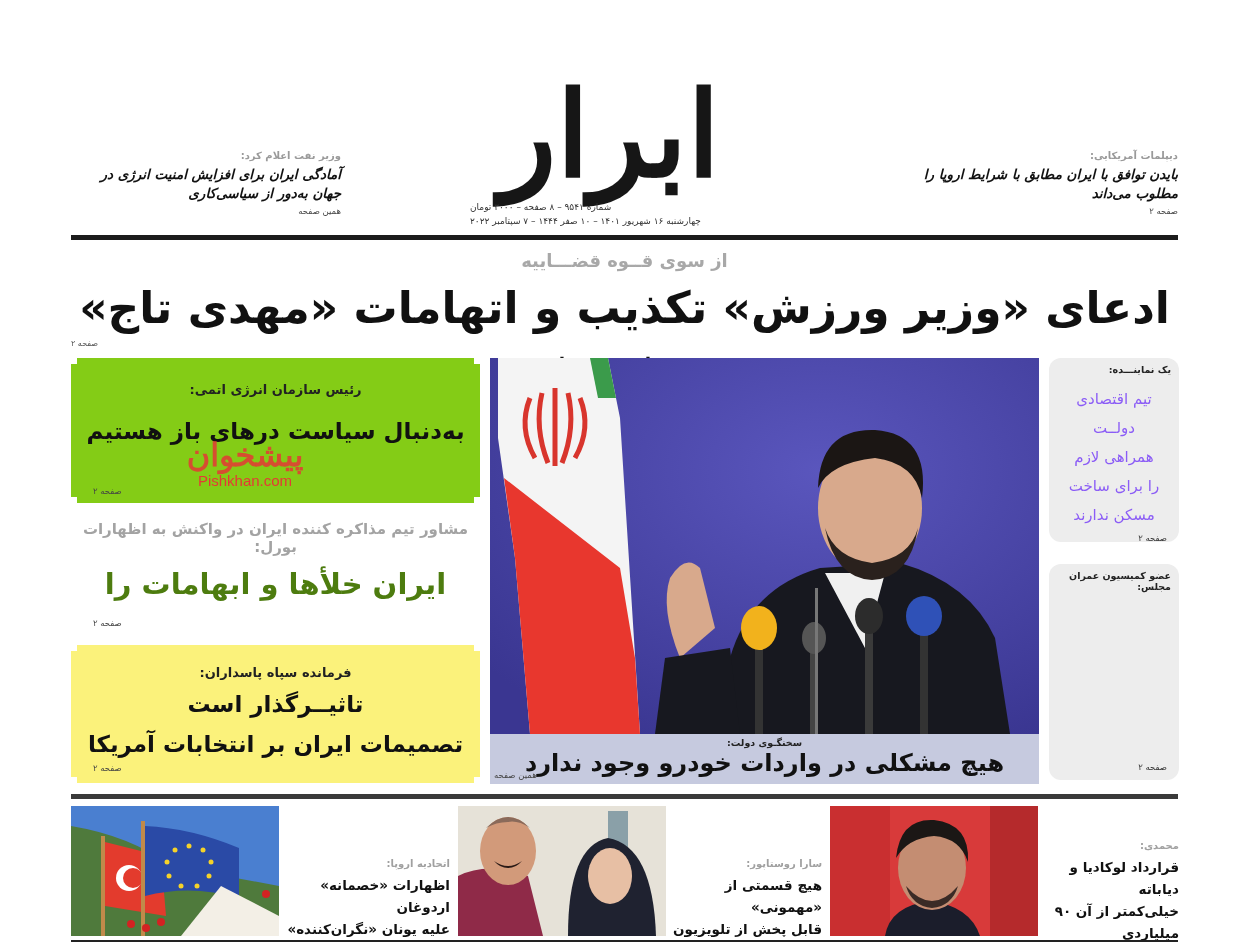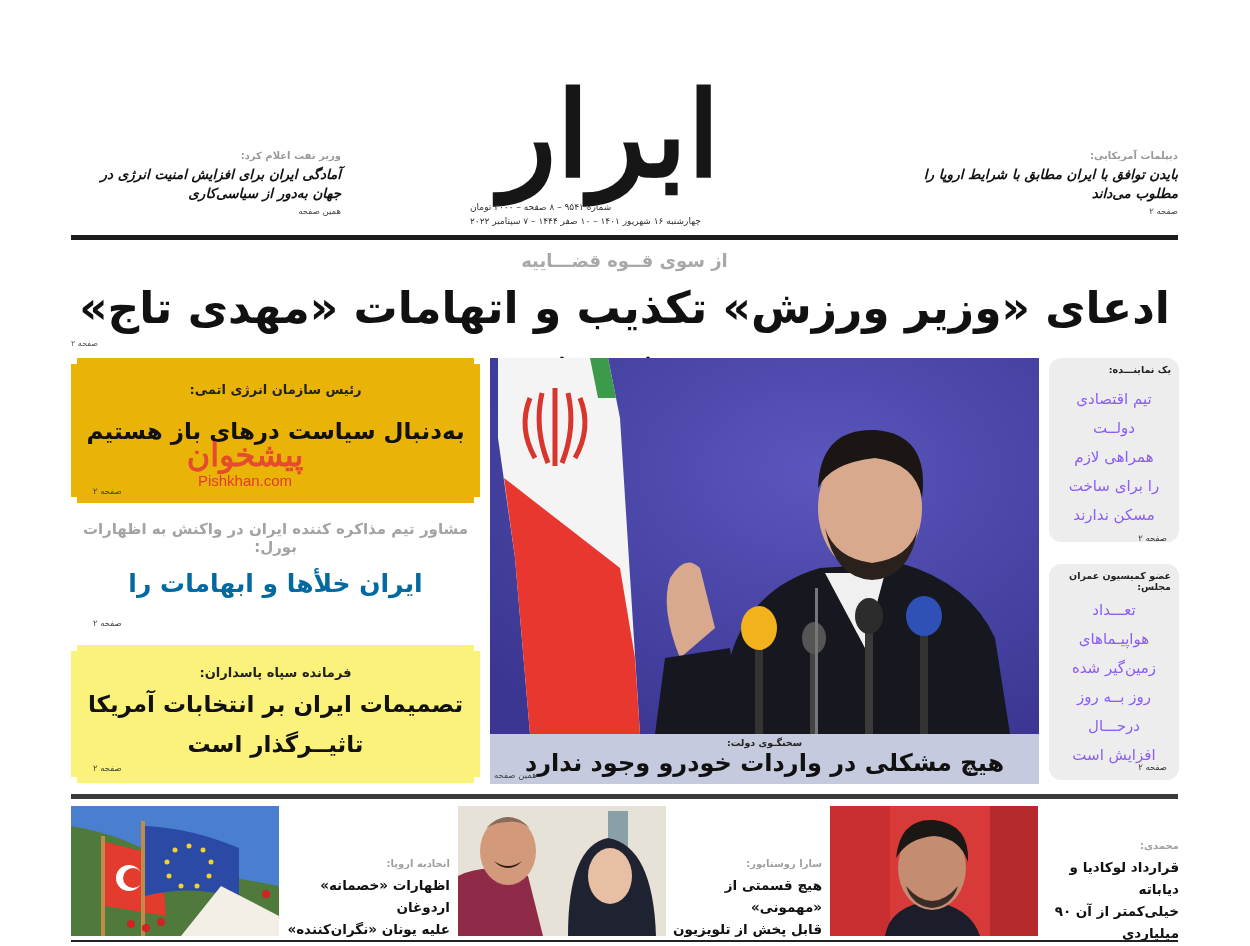--- a/index.html
+++ b/index.html
@@ -23,30 +23,30 @@
 
   .rule-thick { left: 71px; width: 1107px; height: 5px; background: #1c1c1c; }
 
   
   .supertitle { left: 71px; top: 250px; width: 1107px; text-align: center; font-size: 18px; font-weight: bold; color: #a8a8a8; direction: rtl; }
   .headline { left: 71px; top: 278px; width: 1107px; text-align: center; font-size: 44px; font-weight: bold; color: #111; direction: rtl; letter-spacing: -1px; line-height: 60px; font-family: "DejaVu Sans", sans-serif; }
   .headline-page { left: 71px; top: 339px; font-size: 8px; color: #555; direction: rtl; }
 
   
   .box { left: 71px; width: 409px; direction: rtl; text-align: center; }
-  .box-green { top: 358px; height: 145px; background: #eab308; }
+  .box-green { top: 358px; height: 145px; background: #84cc16; }
   .box-yellow { top: 645px; height: 138px; background: #fbf27b; }
   .box .kicker { font-size: 13px; font-weight: bold; color: #222; }
   .box .title { font-size: 23px; font-weight: bold; color: #111; line-height: 40px; }
   .box .page { position: absolute; left: 22px; font-size: 8.5px; color: #444; }
   .corner { position: absolute; width: 6px; height: 6px; background: #ffffff; }
 
   .plain-story { left: 71px; top: 520px; width: 409px; direction: rtl; text-align: center; }
   .plain-story .kicker { font-size: 15px; font-weight: bold; color: #a3a3a3; }
-  .plain-story .title { font-size: 25px; font-weight: bold; color: #0369a1; line-height: 40px; margin-top: 8px; }
+  .plain-story .title { font-size: 29px; font-weight: bold; color: #4d7c0f; line-height: 40px; margin-top: 8px; }
   .plain-story .page { position: absolute; left: 22px; top: 98px; font-size: 8.5px; color: #444; }
 
   .watermark { left: 175px; top: 438px; width: 140px; text-align: center; pointer-events: none; }
   .watermark .fa { font-size: 32px; color: #e53935; font-weight: bold; font-family: "DejaVu Serif", serif; opacity: .85; line-height: 34px; }
   .watermark .en { font-size: 15px; color: #e53935; font-family: "Liberation Sans", sans-serif; }
 
   
   .photo { left: 490px; top: 358px; width: 549px; height: 376px; overflow: hidden; background: linear-gradient(160deg, #5b57b5 0%, #4a45a7 45%, #3b3795 100%); }
   .photo-caption-bar { left: 490px; top: 734px; width: 549px; height: 50px; background: #c6cadf; direction: rtl; text-align: center; }
   .photo-caption-bar .kicker { font-size: 9.5px; font-weight: bold; color: #222; margin-top: 3px; }
@@ -118,22 +118,22 @@
   <div class="page">صفحه ۲</div>
 </div>
 
 <div class="abs box box-yellow">
   <span class="corner" style="left:0;top:0;"></span>
     <span class="corner" style="right:0;top:0;"></span>
   <span class="corner" style="left:0;bottom:0;"></span>
     <span class="corner" style="right:0;bottom:0;"></span>
   <div class="kicker" style="margin-top:20px;">فرمانده سپاه پاسداران:</div>
   <div class="title" style="margin-top:4px;">
+    <div>تاثیــرگذار است</div>
     <div>تصمیمات ایران بر انتخابات آمریکا</div>
-    <div>تاثیــرگذار است</div>
   </div>
   <div class="page" style="top:118px;">صفحه ۲</div>
 </div>
 
 <div class="abs photo">
   <svg width="549" height="376" viewBox="0 0 549 376">
     <defs>
       <radialGradient id="bg" cx="60%" cy="30%" r="80%">
         <stop offset="0%" stop-color="#5a56bd"></stop>
         <stop offset="100%" stop-color="#3a3691"></stop>
@@ -190,28 +190,20 @@
     <div>دولــت</div>
     <div>همراهی لازم</div>
     <div>را برای ساخت</div>
     <div>مسکن ندارند</div>
   </div>
   <div class="page" style="top:175px;">صفحه ۲</div>
 </div>
 
 <div class="abs grey-box" style="top:564px; height:216px;">
   <div class="kicker">عضو کمیسیون عمران مجلس:</div>
-  <div class="title" style="margin-top:4px;">
-    <div>تعـــداد</div>
-    <div>هواپیـماهای</div>
-    <div>زمین‌گیر شده</div>
-    <div>روز بــه روز</div>
-    <div>درحـــال</div>
-    <div>افزایش است</div>
-  </div>
   <div class="page" style="top:198px;">صفحه ۲</div>
 </div>
 
 <div class="abs rule-bottom"></div>
 
 <div class="abs strip-img" style="left:71px; width:208px;">
   <svg width="208" height="130" viewBox="0 0 208 130">
     <rect width="208" height="130" fill="#4a7fd0"></rect>
     <path d="M0 20 Q60 30 100 60 L208 80 L208 130 L0 130 Z" fill="#4f7a3c"></path>
     <rect x="30" y="30" width="4" height="100" fill="#c08a4a"></rect>

